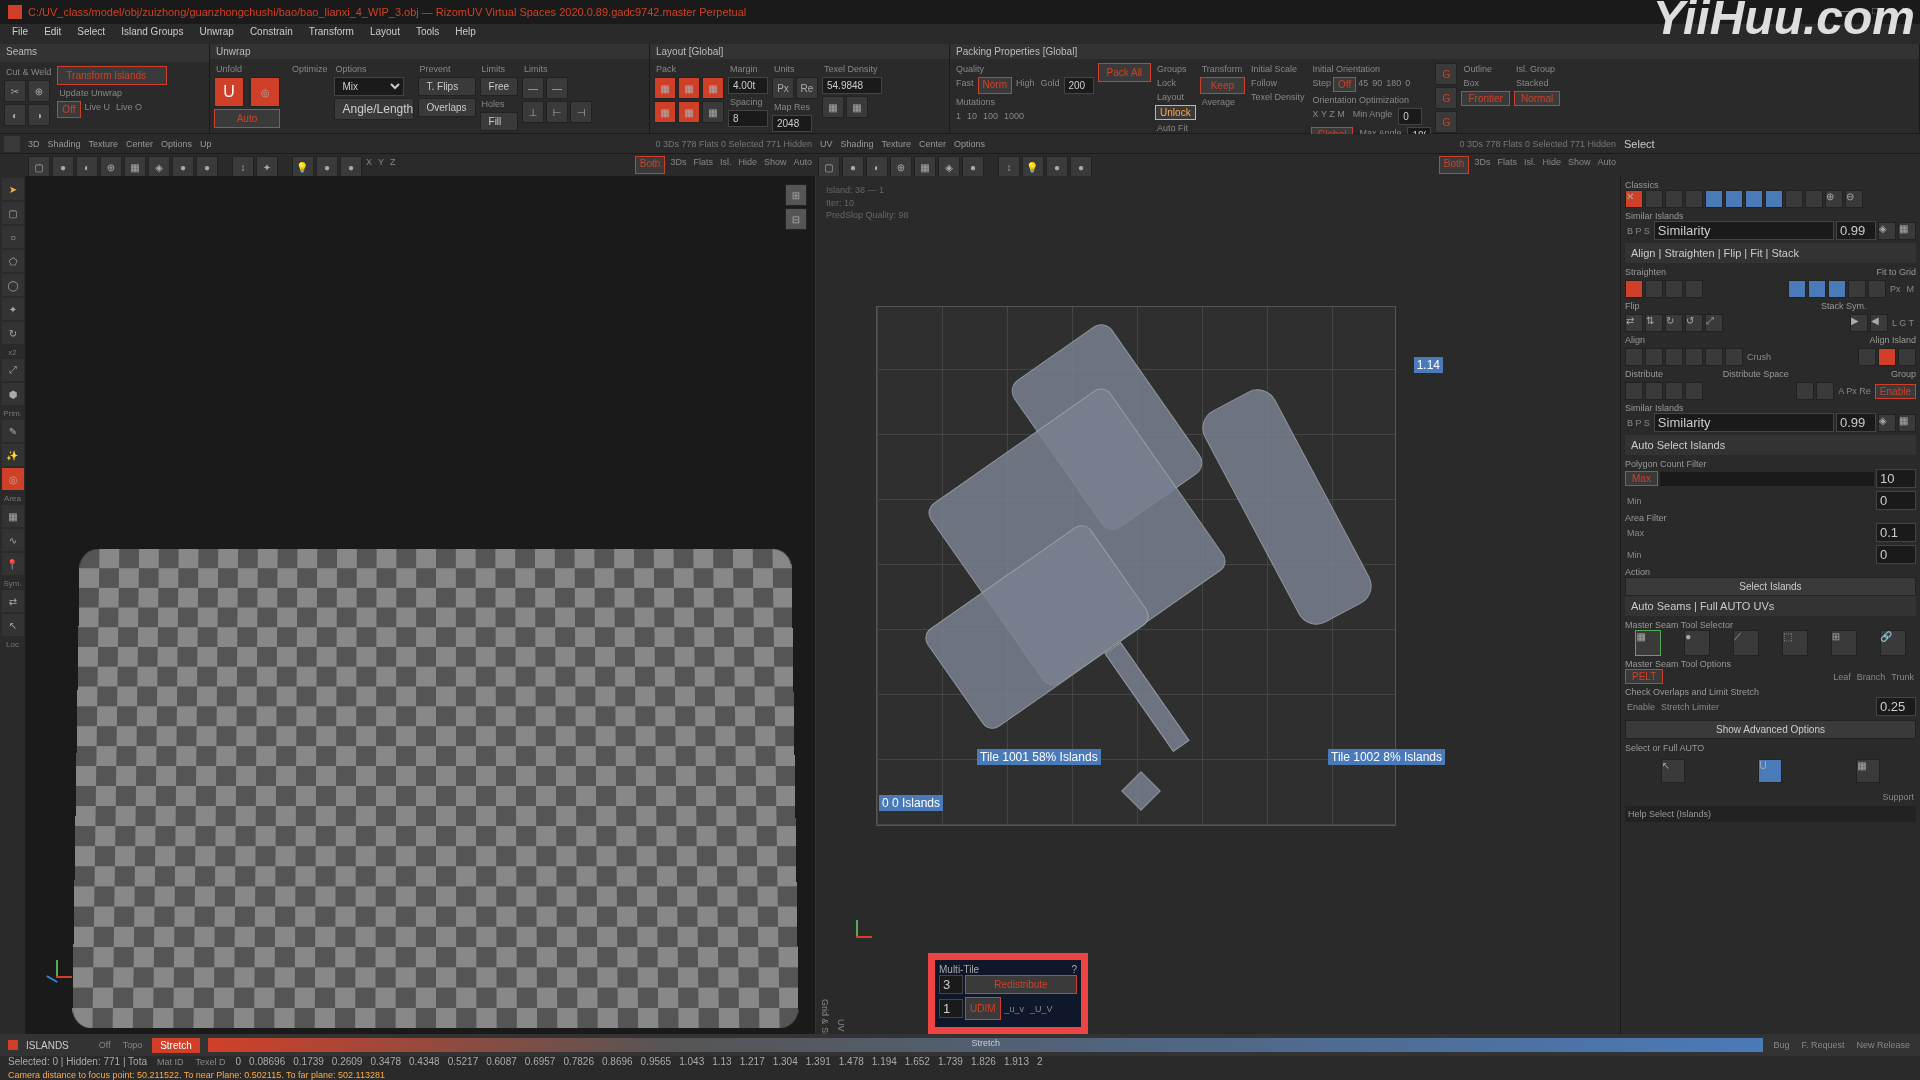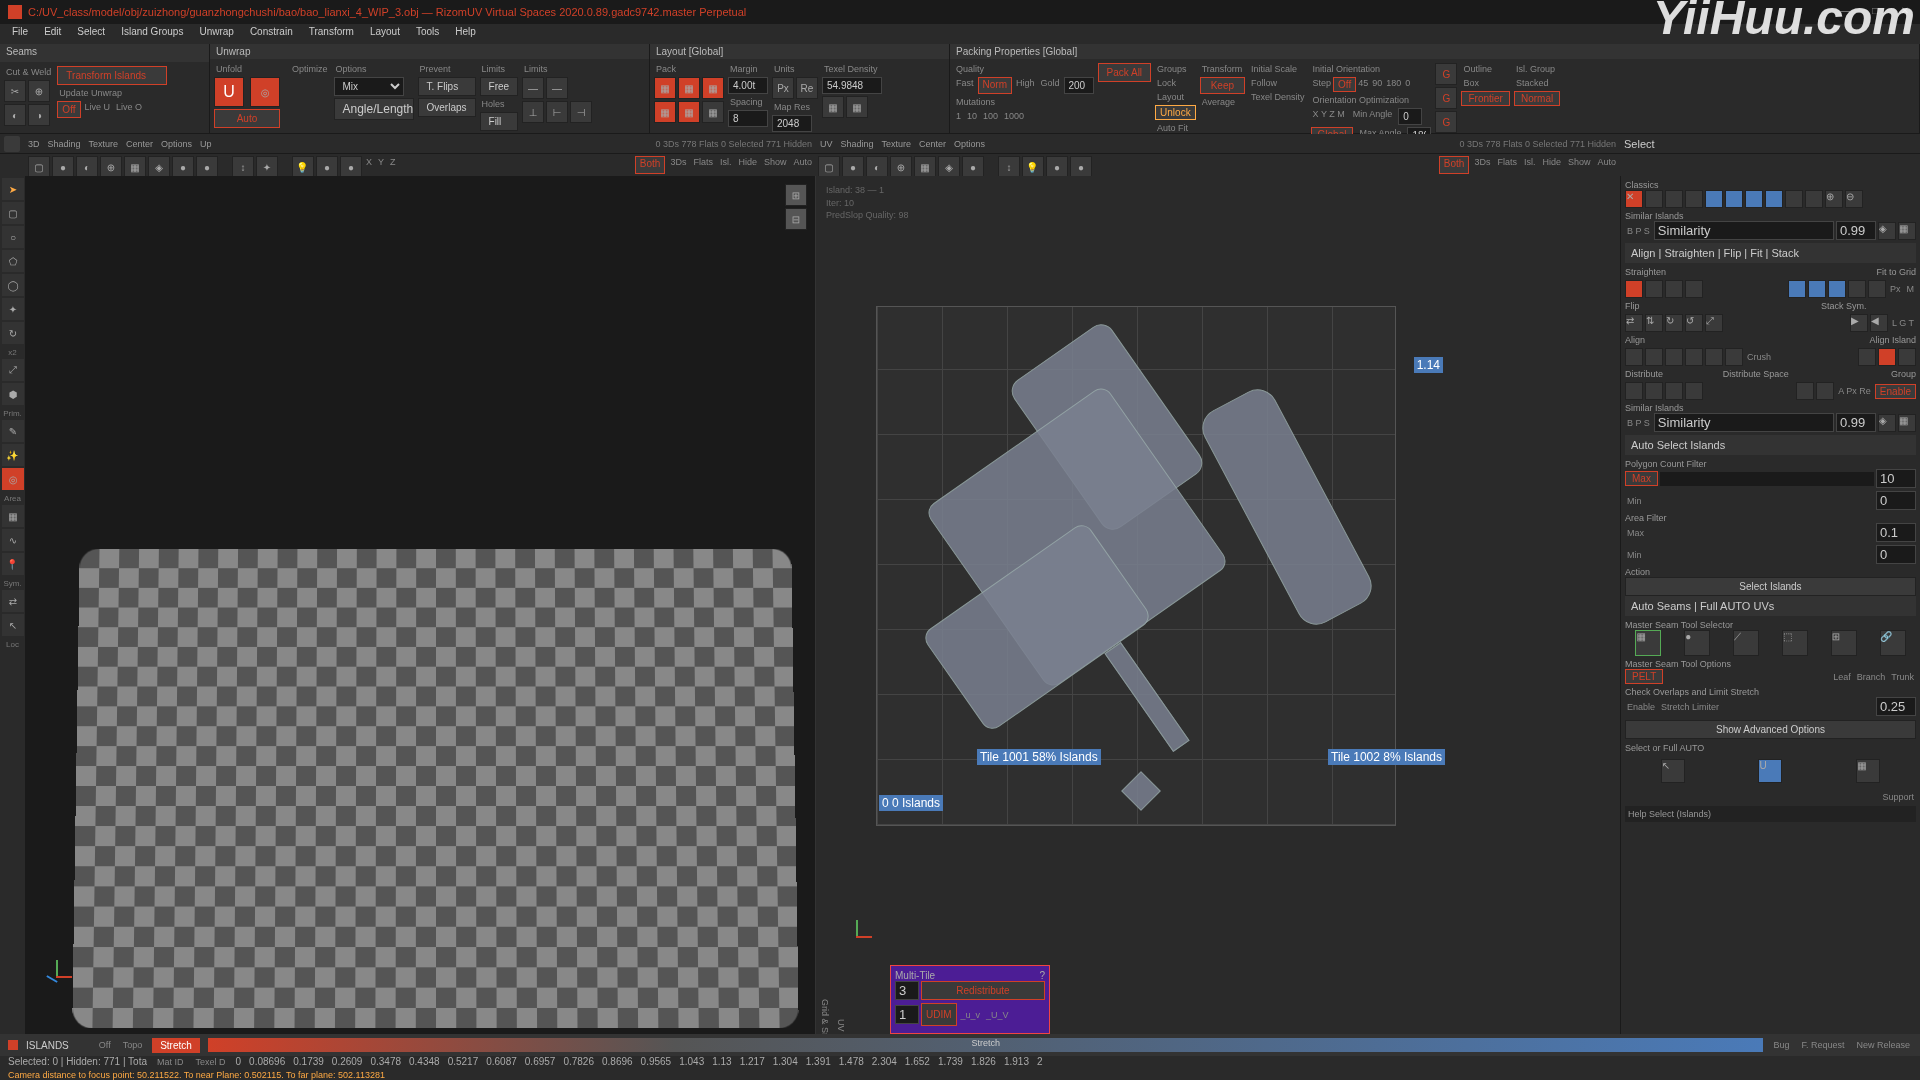--- a/index.html
+++ b/index.html
@@ -48,21 +48,21 @@
 .uv-grid{position:absolute;left:60px;top:130px;width:520px;height:520px;border:1px solid #555;background:#2f2f2f;}
 .uv-grid::before{content:"";position:absolute;inset:0;background-image:repeating-linear-gradient(0deg,#444 0 1px,transparent 1px 65px),repeating-linear-gradient(90deg,#444 0 1px,transparent 1px 65px);}
 .uv-island{position:absolute;background:#7a8090;border:1px solid #9aa;opacity:0.85;}
 .status-bar{position:absolute;bottom:0;left:0;right:0;height:46px;background:#2a2a2a;}
 .islands-bar{height:22px;background:#333;display:flex;align-items:center;padding:0 8px;gap:8px;}
 .islands-label{color:#ccc;font-size:10px;}
 .stretch-btn{background:#d04028;padding:2px 8px;color:#fff;}
 .gradient-bar{flex:1;height:14px;background:linear-gradient(to right,#d04028 0%,#555 30%,#4a7ab8 100%);}
 .scale-row{height:14px;display:flex;padding:0 8px;gap:8px;font-size:9px;color:#888;}
 .info-row{height:12px;padding:0 8px;font-size:9px;color:#fa4;}
-.multi-tile{position:absolute;left:890px;bottom:46px;width:160px;background:#4c1d95;border:1px solid #ef4444;padding:4px;}
+.multi-tile{position:absolute;left:928px;bottom:46px;width:160px;background:#0f172a;border:7px solid #ef4444;padding:4px;}
 .axis-gizmo{position:absolute;left:10px;bottom:60px;width:40px;height:40px;}
 .axis-gizmo .x{position:absolute;left:20px;top:20px;width:16px;height:2px;background:#d04028;}
 .axis-gizmo .y{position:absolute;left:20px;top:4px;width:2px;height:16px;background:#5a5;}
 .axis-gizmo .z{position:absolute;left:10px;top:22px;width:12px;height:2px;background:#38d;transform:rotate(30deg);}
 .tile-info{position:absolute;background:#4a7ab8;color:#fff;font-size:12px;padding:1px 3px;text-align:right;}
 </style>
 </head>
 <body>
 
 <div class="titlebar">
@@ -651,21 +651,21 @@
       <span>0.6957</span>
       <span>0.7826</span>
       <span>0.8696</span>
       <span>0.9565</span>
       <span>1.043</span>
       <span>1.13</span>
       <span>1.217</span>
       <span>1.304</span>
       <span>1.391</span>
       <span>1.478</span>
-      <span>2.304</span>
+      <span>1.194</span>
       <span>1.652</span>
       <span>1.739</span>
       <span>1.826</span>
       <span>1.913</span>
       <span>2</span>
   </div>
   <div class="info-row">Camera distance to focus point: 50.211522. To near Plane: 0.502115. To far plane: 502.113281</div>
 </div>
 
 </body></html>

